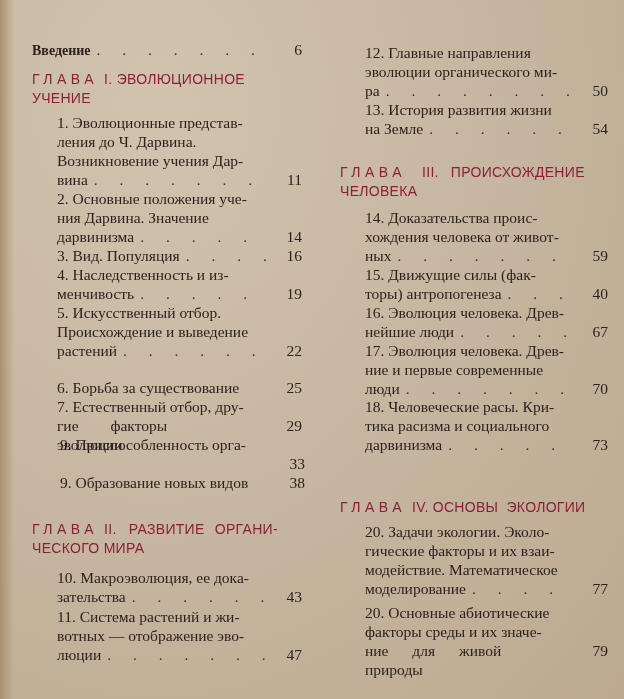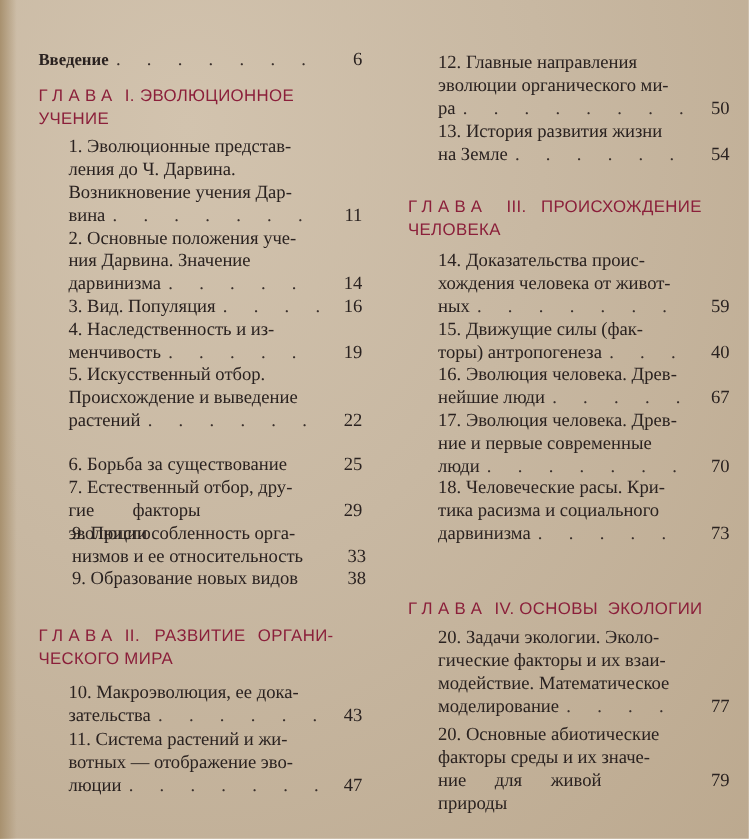--- a/index.html
+++ b/index.html
@@ -114,21 +114,20 @@
     <span class="last">
         <span style="word-spacing:28px">гие факторы эволюции</span>
         <span class="dots" style="letter-spacing:0"></span>
         <span class="pg">29</span>
       </span>
   </div>
 
   <div class="entry" style="top:435px; left:28px; width:245px;">
     <span class="txt">9. Приспособленность орга-</span>
     <span class="last">
-        <span>низмов и ее относительность</span>
         <span class="dots" style="letter-spacing:0"></span>
         <span class="pg">33</span>
       </span>
   </div>
 
   <div class="entry" style="top:473px; left:28px; width:245px;">
     <span class="last">
         <span>9. Образование новых видов</span>
         <span class="dots" style="letter-spacing:0"></span>
         <span class="pg">38</span>

